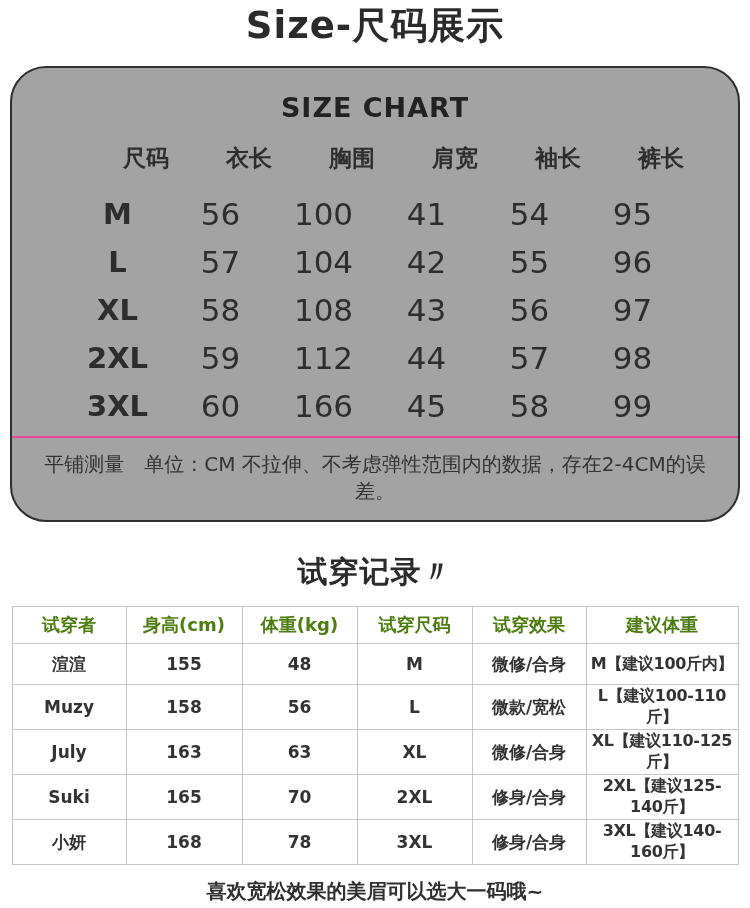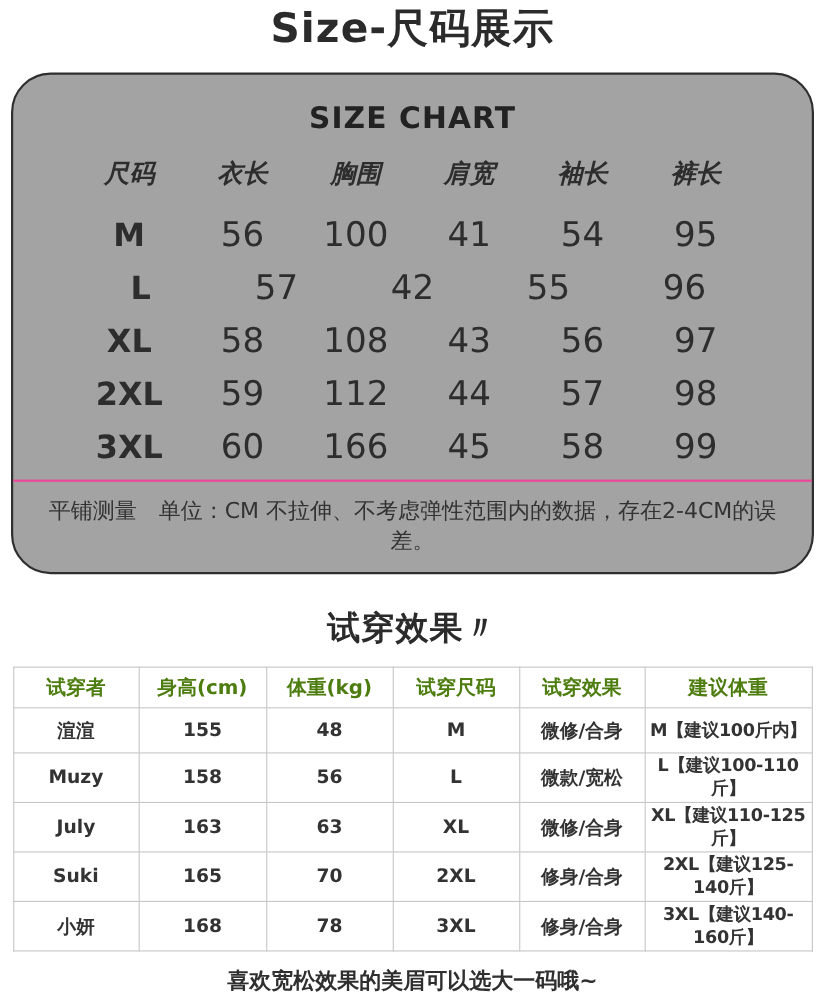--- a/index.html
+++ b/index.html
@@ -16,21 +16,21 @@
   .size-box{
     margin:18px 10px 0;border:2px solid #2f2f2f;border-radius:36px;
     background:#a3a3a3;
   }
   .sc-title{
     text-align:center;font-size:27px;font-weight:bold;
     padding-top:24px;line-height:32px;letter-spacing:1px;color:#222;
   }
   .sc-table{padding:0 54px;}
   .sc-head{display:flex;margin-top:20px;font-size:23px;font-weight:bold;line-height:28px;}
-  .sc-head span{flex:1;text-align:center;font-style:italic;}
+  .sc-head span{flex:1;text-align:right;}
   .sc-body{margin-top:18px;margin-bottom:6px;}
   .sc-row{display:flex;height:48px;align-items:center;font-size:31px;font-weight:400;}
   .sc-row span{flex:1;text-align:center;}
   .sc-row .sc-size{font-weight:bold;font-size:29px;}
   .sc-note{
     border-top:2px solid #ec4899;text-align:center;
     font-size:20px;font-weight:500;color:#333;
     padding:13px 16px 15px;line-height:27px;
   }
   
@@ -73,20 +73,21 @@
         <span class="sc-size">M</span>
         <span>56</span>
         <span>100</span>
         <span>41</span>
         <span>54</span>
         <span>95</span>
       </div>
       <div class="sc-row">
         <span class="sc-size">L</span>
         <span>57</span>
+        <span>104</span>
         <span>42</span>
         <span>55</span>
         <span>96</span>
       </div>
       <div class="sc-row">
         <span class="sc-size">XL</span>
         <span>58</span>
         <span>108</span>
         <span>43</span>
         <span>56</span>
@@ -106,21 +107,21 @@
         <span>166</span>
         <span>45</span>
         <span>58</span>
         <span>99</span>
       </div>
     </div>
   </div>
   <div class="sc-note">平铺测量　单位：CM 不拉伸、不考虑弹性范围内的数据，存在2-4CM的误差。</div>
 </div>
 
-<div class="fit-title">试穿效果〃</div>
+<div class="fit-title">试穿记录〃</div>
 
 <table class="fit">
   <colgroup>
     <col style="width:114px">
       <col style="width:116px">
       <col style="width:115px">
     <col style="width:115px">
       <col style="width:114px">
       <col style="width:152px">
   </colgroup>

